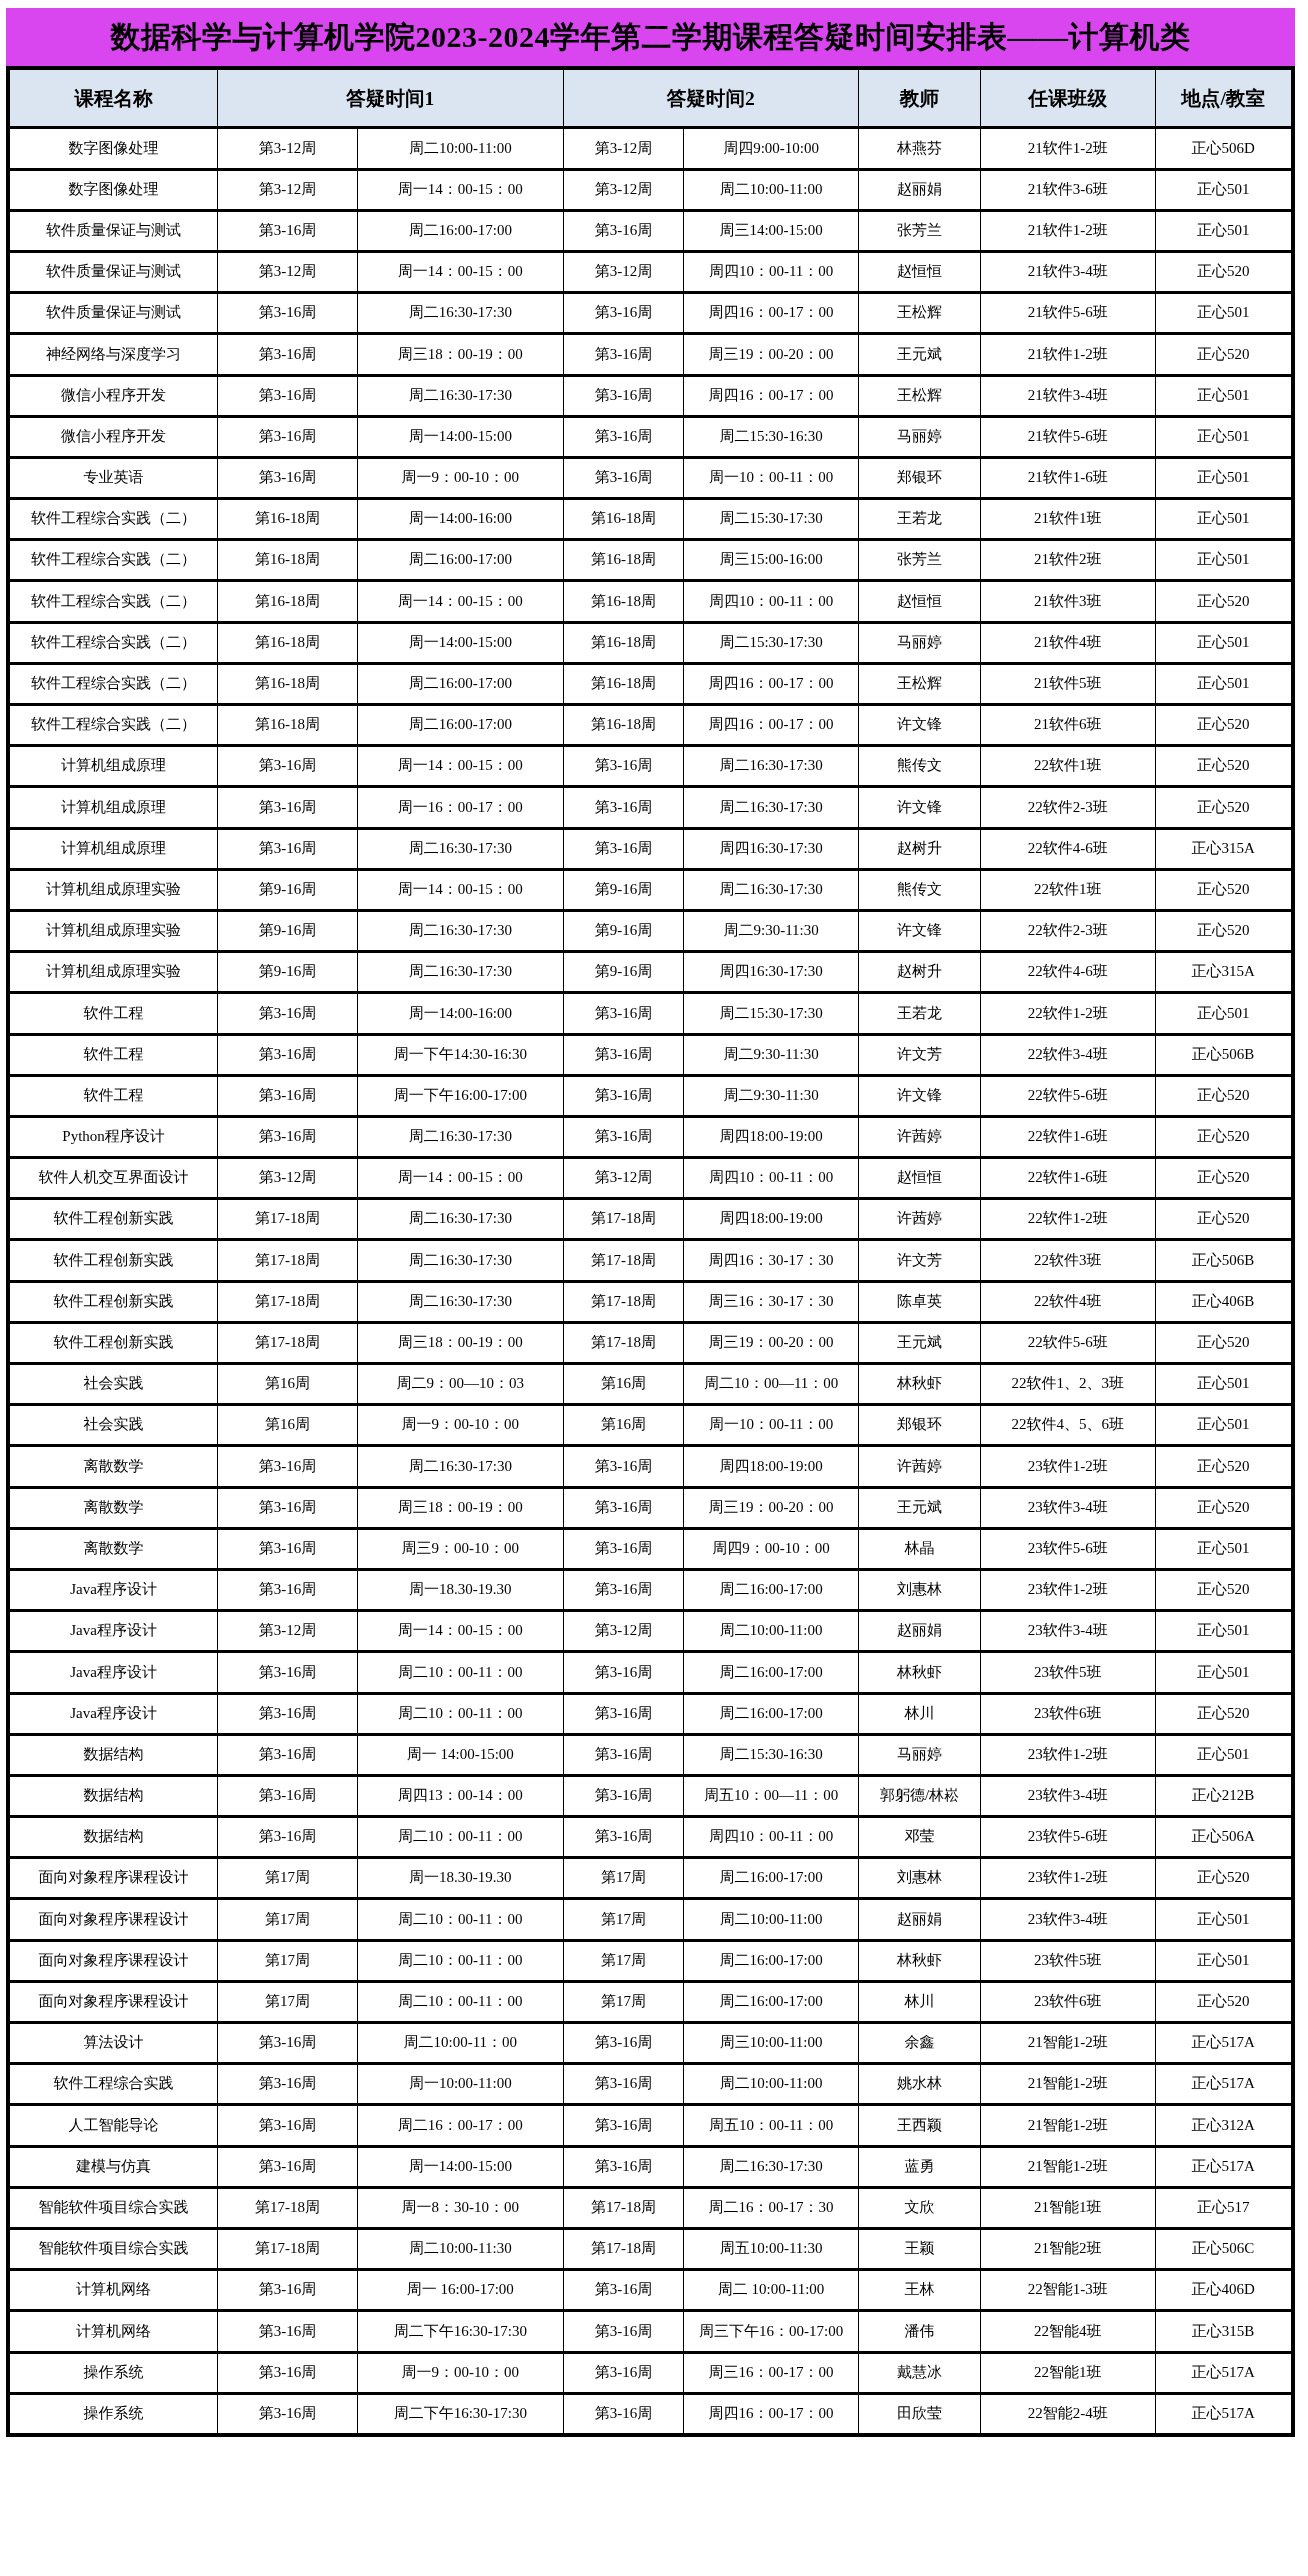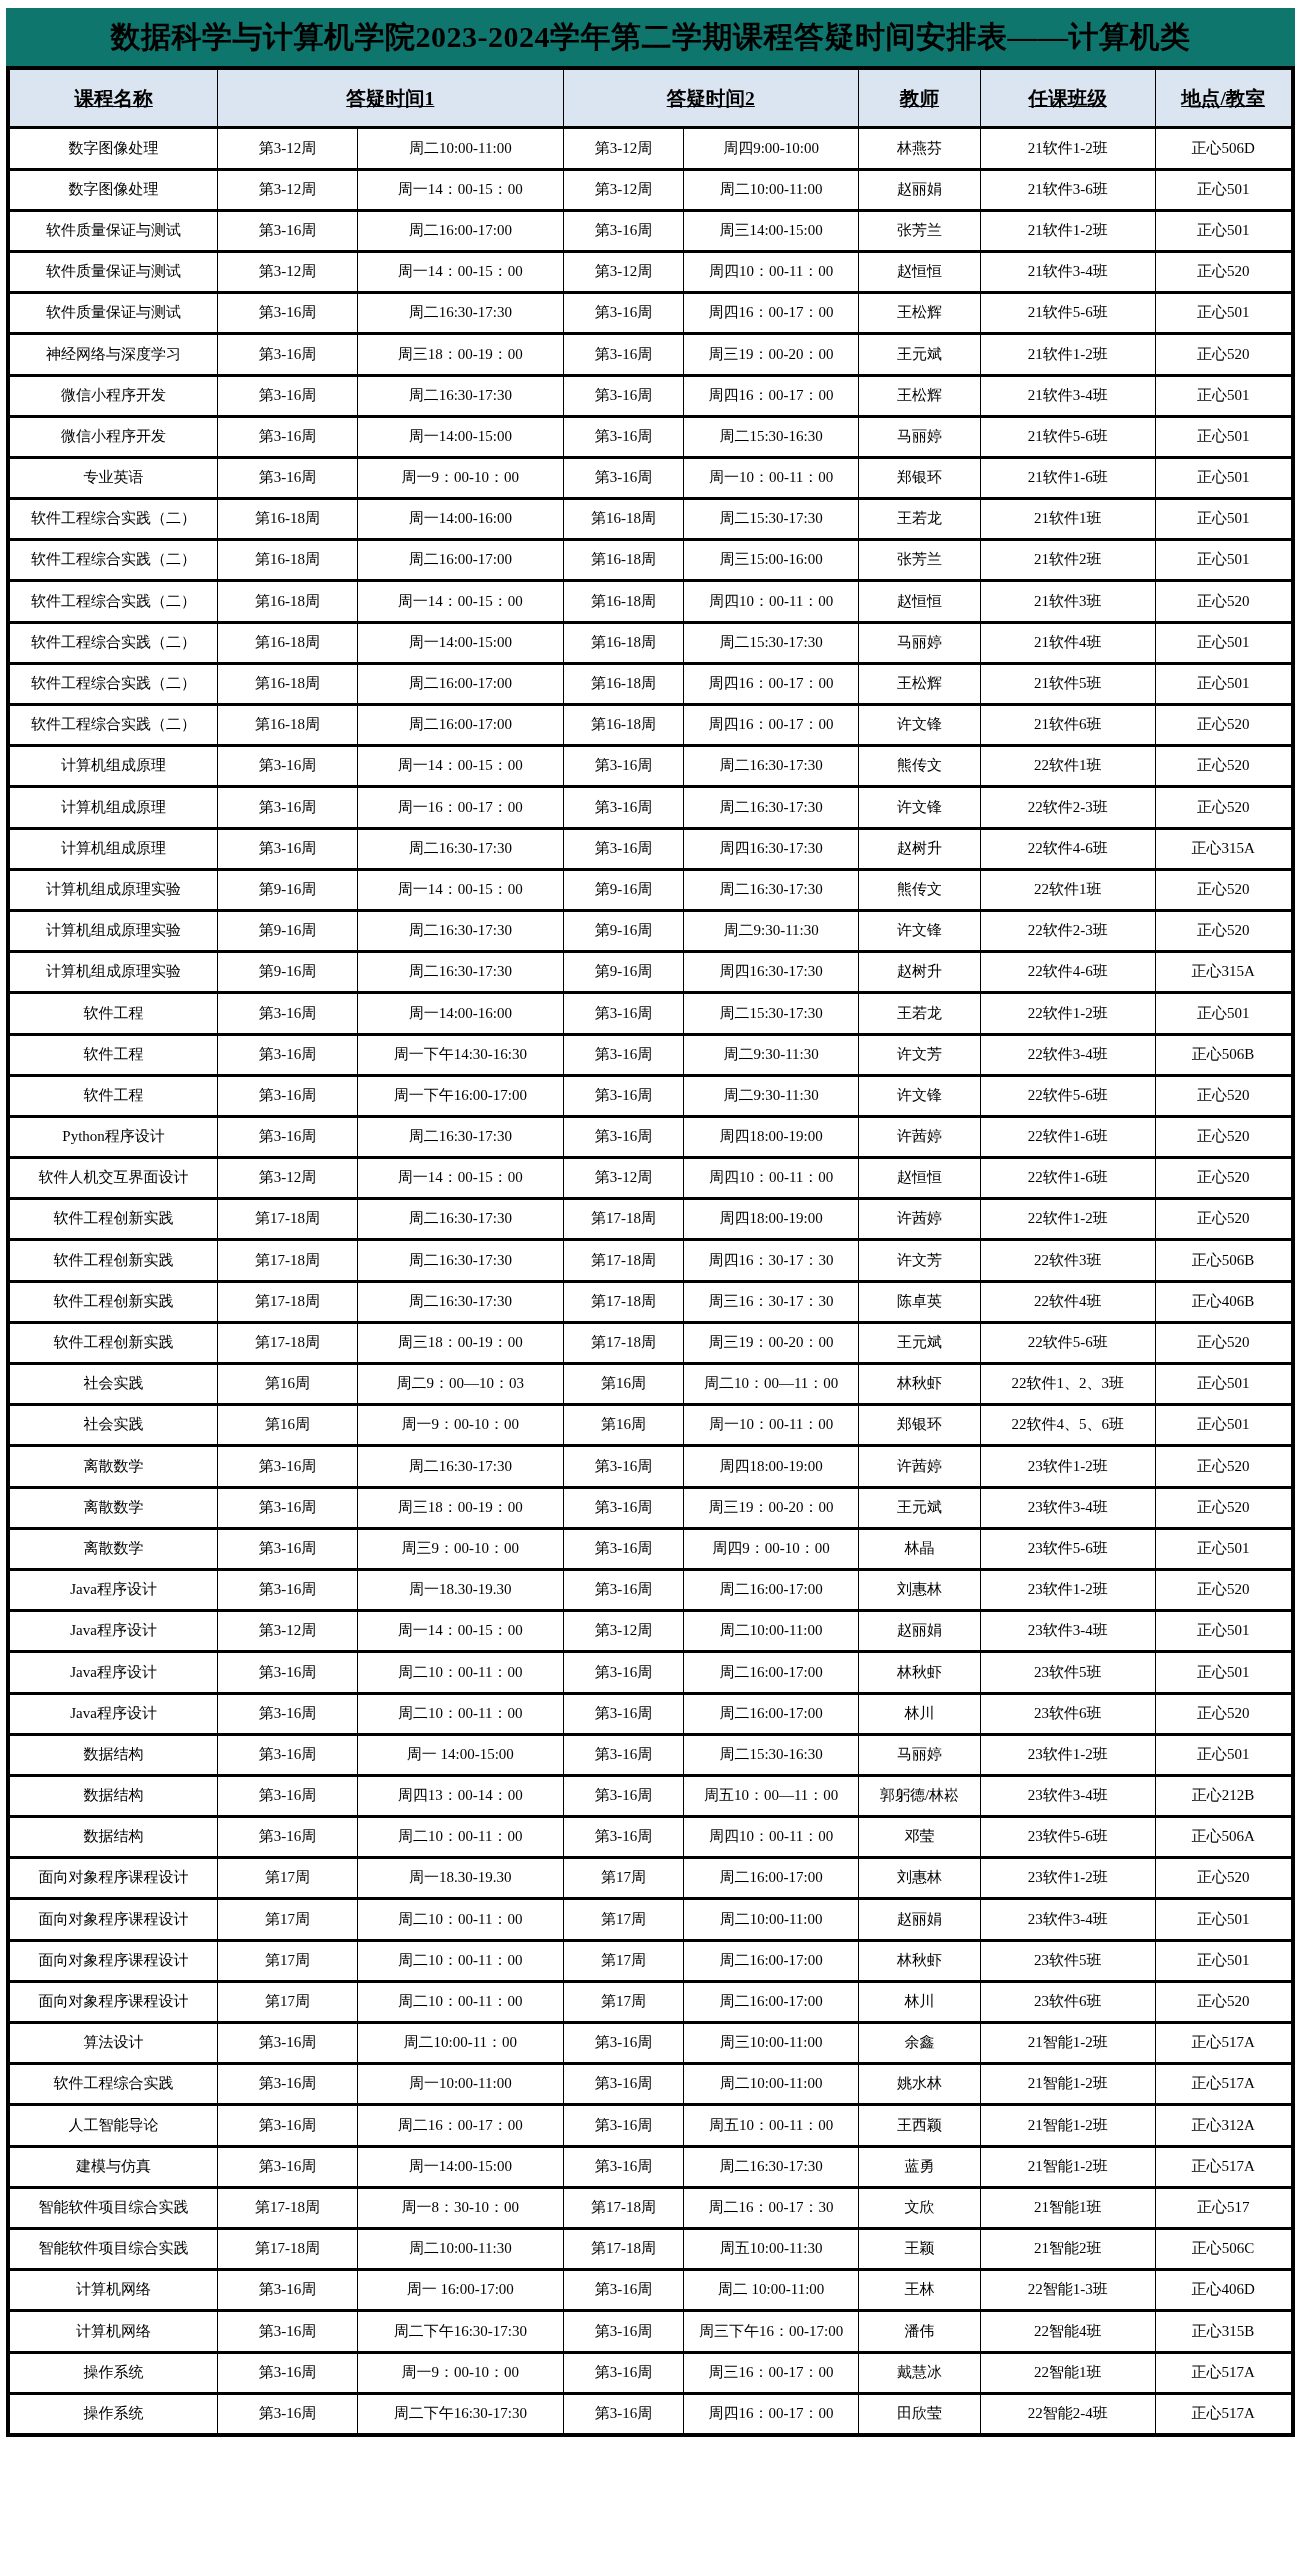--- a/index.html
+++ b/index.html
@@ -1,36 +1,35 @@
 <!DOCTYPE html>
 <html style="font-size:8.2px"><head>
 <meta charset="utf-8">
 <style>
   html,body{margin:0;padding:0;background:#ffffff;}
   body{width:1309px;font-family:"Liberation Serif","DejaVu Serif",serif;color:#000;}
   .page{padding:8.2px 14.4px 12.4px 6.2px;}
   .title-bar{
-    background:#0f766e;
+    background:#d946ef;
     min-height:58px;
     display:flex;align-items:center;justify-content:center;
     font-size:30px;font-weight:bold;letter-spacing:0.5px;
     text-align:center;
   }
   table.sched{
     width:100%;
     border-collapse:collapse;
     table-layout:fixed;
     border:4.6px solid #000;
   }
   table.sched th{
     background:#dbe5f1;
     font-size:19.6px;font-weight:bold;
     height:52px;
     padding:2.1px;
-    text-decoration:underline;
   }
   table.sched th, table.sched td{
     border-left:1.5px solid #000;
     border-right:1.5px solid #000;
     border-top:3.6px solid #000;
     border-bottom:3.6px solid #000;
     text-align:center;
     vertical-align:middle;
     overflow:hidden;
   }

